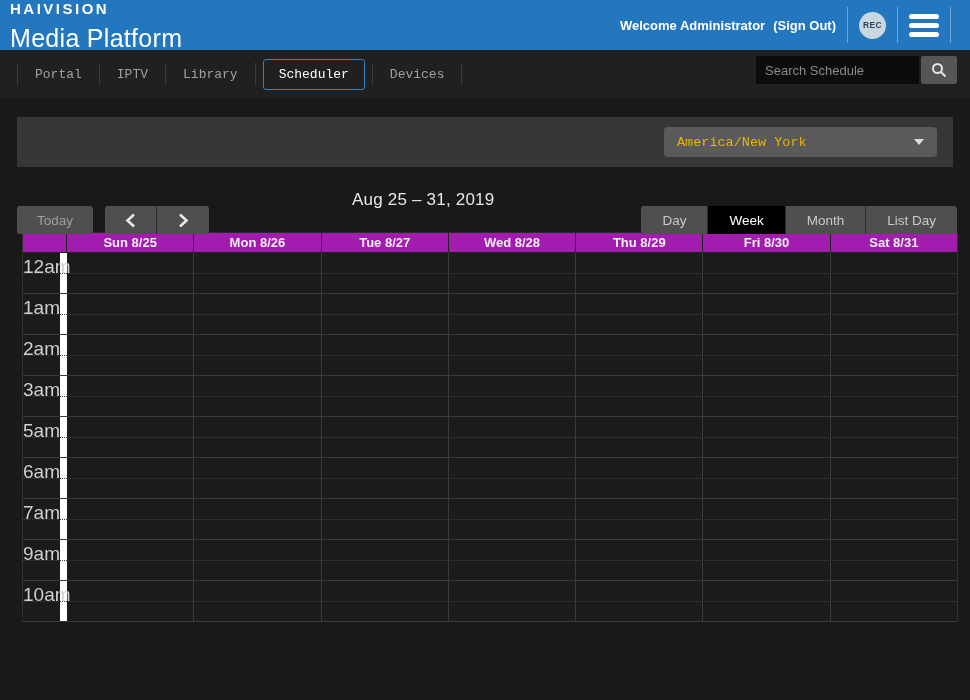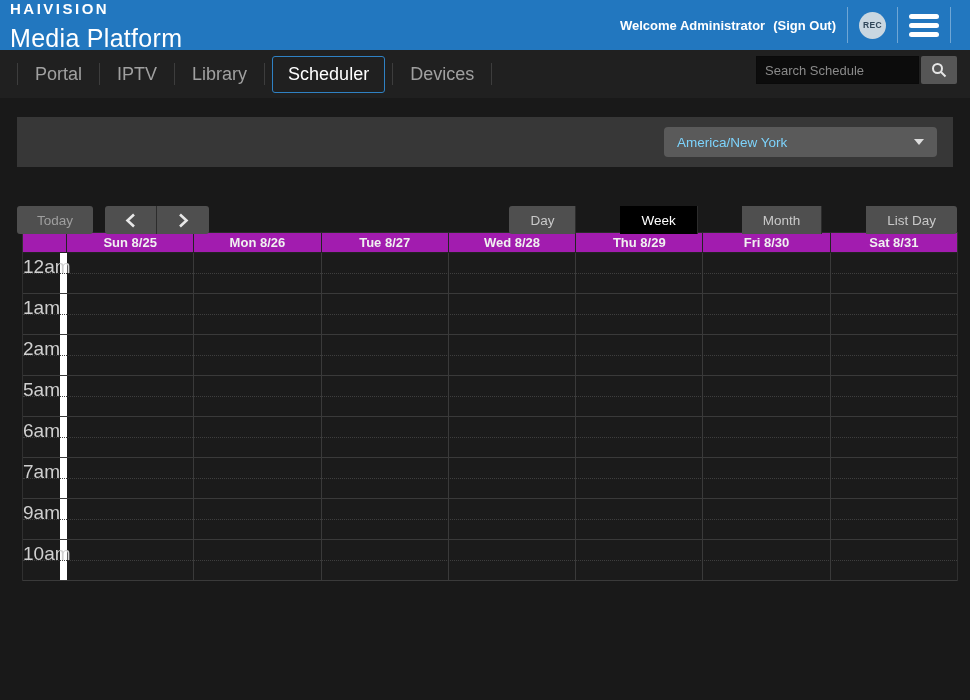--- a/index.html
+++ b/index.html
@@ -19,55 +19,55 @@
   .rec-badge { width:27px; height:27px; border-radius:50%; background:#c9d7e1; color:#30475a;
                font-size:8.5px; font-weight:bold; display:flex; align-items:center;
                justify-content:center; letter-spacing:0.3px; cursor:pointer; }
   .hamburger { width:30px; display:flex; flex-direction:column; gap:4px; cursor:pointer; }
   .hamburger i { display:block; height:5px; background:#fff; border-radius:2.5px; }
 
   
   .main-nav { height:48px; background:#202020; display:flex; align-items:center;
               padding-left:17px; position:relative; }
   .nav-divider { width:1px; height:22px; background:#3d3d3d; }
-  .nav-tab { color:#a0a0a0; font-size:18px; padding:7px 17px; cursor:pointer; white-space:nowrap; }
+  .nav-tab { color:#a0a0a0; font-size:13px; padding:7px 17px; cursor:pointer; white-space:nowrap;font-family:Liberation Mono, monospace; }
   .nav-tab.active { color:#fff; border:1px solid #2f81c3; border-radius:3px; margin:0 7px;
                     padding:7px 15px; }
   .nav-search { position:absolute; right:13px; top:6px; display:flex; }
   .search-input { width:163px; height:28px; background:#0c0c0c; border:1px solid #0a0a0a;
                   color:#cccccc; font-size:13px; padding:0 8px; outline:none;
                   font-family:"Liberation Sans", sans-serif; }
   .search-input::placeholder { color:#8a8a8a; }
   .search-btn { width:36px; height:28px; background:#565656; border:none; margin-left:2px;
                 border-radius:2px; display:flex; align-items:center; justify-content:center;
                 cursor:pointer; }
 
   
   .tz-strip { margin:19px 17px 0 17px; height:50px; background:#373737; display:flex;
               align-items:center; justify-content:flex-end; padding-right:16px; }
   .tz-dropdown { width:273px; height:30px; background:#5a5a5a; border-radius:4px;
                  display:flex; align-items:center; justify-content:space-between;
                  padding:0 13px; cursor:pointer; }
-  .tz-label { color:#7dd3fc; font-size:13.5px; }
+  .tz-label { color:#eab308; font-size:13.5px;font-family:Liberation Mono, monospace; }
   .caret-down { width:0; height:0; border-left:5px solid transparent;
                 border-right:5px solid transparent; border-top:6px solid #dddddd; }
 
   
   .cal-toolbar { margin:19px 13px 0 17px; height:28px; display:flex; align-items:center;
                  position:relative; }
   .btn { height:28px; background:#4f4f4f; border:none; color:#c9c9c9; font-size:13.5px;
          cursor:pointer; font-family:"Liberation Sans", sans-serif;margin-top:40px; }
   .today-btn { width:76px; border-radius:3px; color:#9f9f9f; }
   .nav-group { display:flex; margin-left:12px; }
   .nav-group .btn { width:52px; display:flex; align-items:center; justify-content:center; }
   .prev-btn { border-radius:3px 0 0 3px; border-right:1px solid #2c2c2c; }
   .next-btn { border-radius:0 3px 3px 0; }
   .cal-title { position:absolute; left:335px; top:50%; transform:translateY(-50%);
                color:#e6e6e6; font-size:17px; font-weight:500; letter-spacing:0.2px; }
-  .view-group { display:flex; margin-left:auto;gap:44px; }
+  .view-group { display:flex; margin-left:auto; }
   .view-btn { padding:0 21px; border-right:1px solid #2c2c2c; }
   .view-btn:first-child { border-radius:3px 0 0 3px; }
   .view-btn:last-child { border-radius:0 3px 3px 0; border-right:none; }
   .view-btn.active { background:#000000; color:#ffffff; }
 
   
   .calendar { margin:18px 0 0 22px; width:936px; border-left:1px solid #303030;
               border-right:1px solid #303030; }
   .cal-header { display:flex; height:21px; background:#a21caf;
                 border-top:1px solid #2a2a2a; border-bottom:1px solid #232323; }
@@ -147,20 +147,21 @@
       <svg width="11" height="15" viewBox="0 0 11 15">
         <path d="M9 1.5 L2.5 7.5 L9 13.5" stroke="#e8e8e8" stroke-width="2.6" fill="none"></path>
       </svg>
     </button>
     <button class="btn next-btn">
       <svg width="11" height="15" viewBox="0 0 11 15">
         <path d="M2 1.5 L8.5 7.5 L2 13.5" stroke="#e8e8e8" stroke-width="2.6" fill="none"></path>
       </svg>
     </button>
   </span>
+  <span class="cal-title">Aug 25 – 31, 2019</span>
   <span class="view-group">
       <button class="btn view-btn">Day</button>
       <button class="btn view-btn active">Week</button>
       <button class="btn view-btn">Month</button>
       <button class="btn view-btn">List Day</button>
     </span>
 </div>
 
 <div class="calendar">
   <div class="cal-header">
@@ -202,20 +203,31 @@
         <div class="day-cell"></div>
         <div class="day-cell"></div>
         <div class="day-cell"></div>
         <div class="day-cell"></div>
         <div class="day-cell"></div>
         <div class="day-cell"></div>
         <div class="day-cell"></div>
       </div>
       <div class="hour-row">
         <div class="half-line"></div>
+        <div class="time-cell">3am</div>
+        <div class="day-cell"></div>
+        <div class="day-cell"></div>
+        <div class="day-cell"></div>
+        <div class="day-cell"></div>
+        <div class="day-cell"></div>
+        <div class="day-cell"></div>
+        <div class="day-cell"></div>
+      </div>
+      <div class="hour-row">
+        <div class="half-line"></div>
         <div class="time-cell">5am</div>
         <div class="day-cell"></div>
         <div class="day-cell"></div>
         <div class="day-cell"></div>
         <div class="day-cell"></div>
         <div class="day-cell"></div>
         <div class="day-cell"></div>
         <div class="day-cell"></div>
       </div>
       <div class="hour-row">

